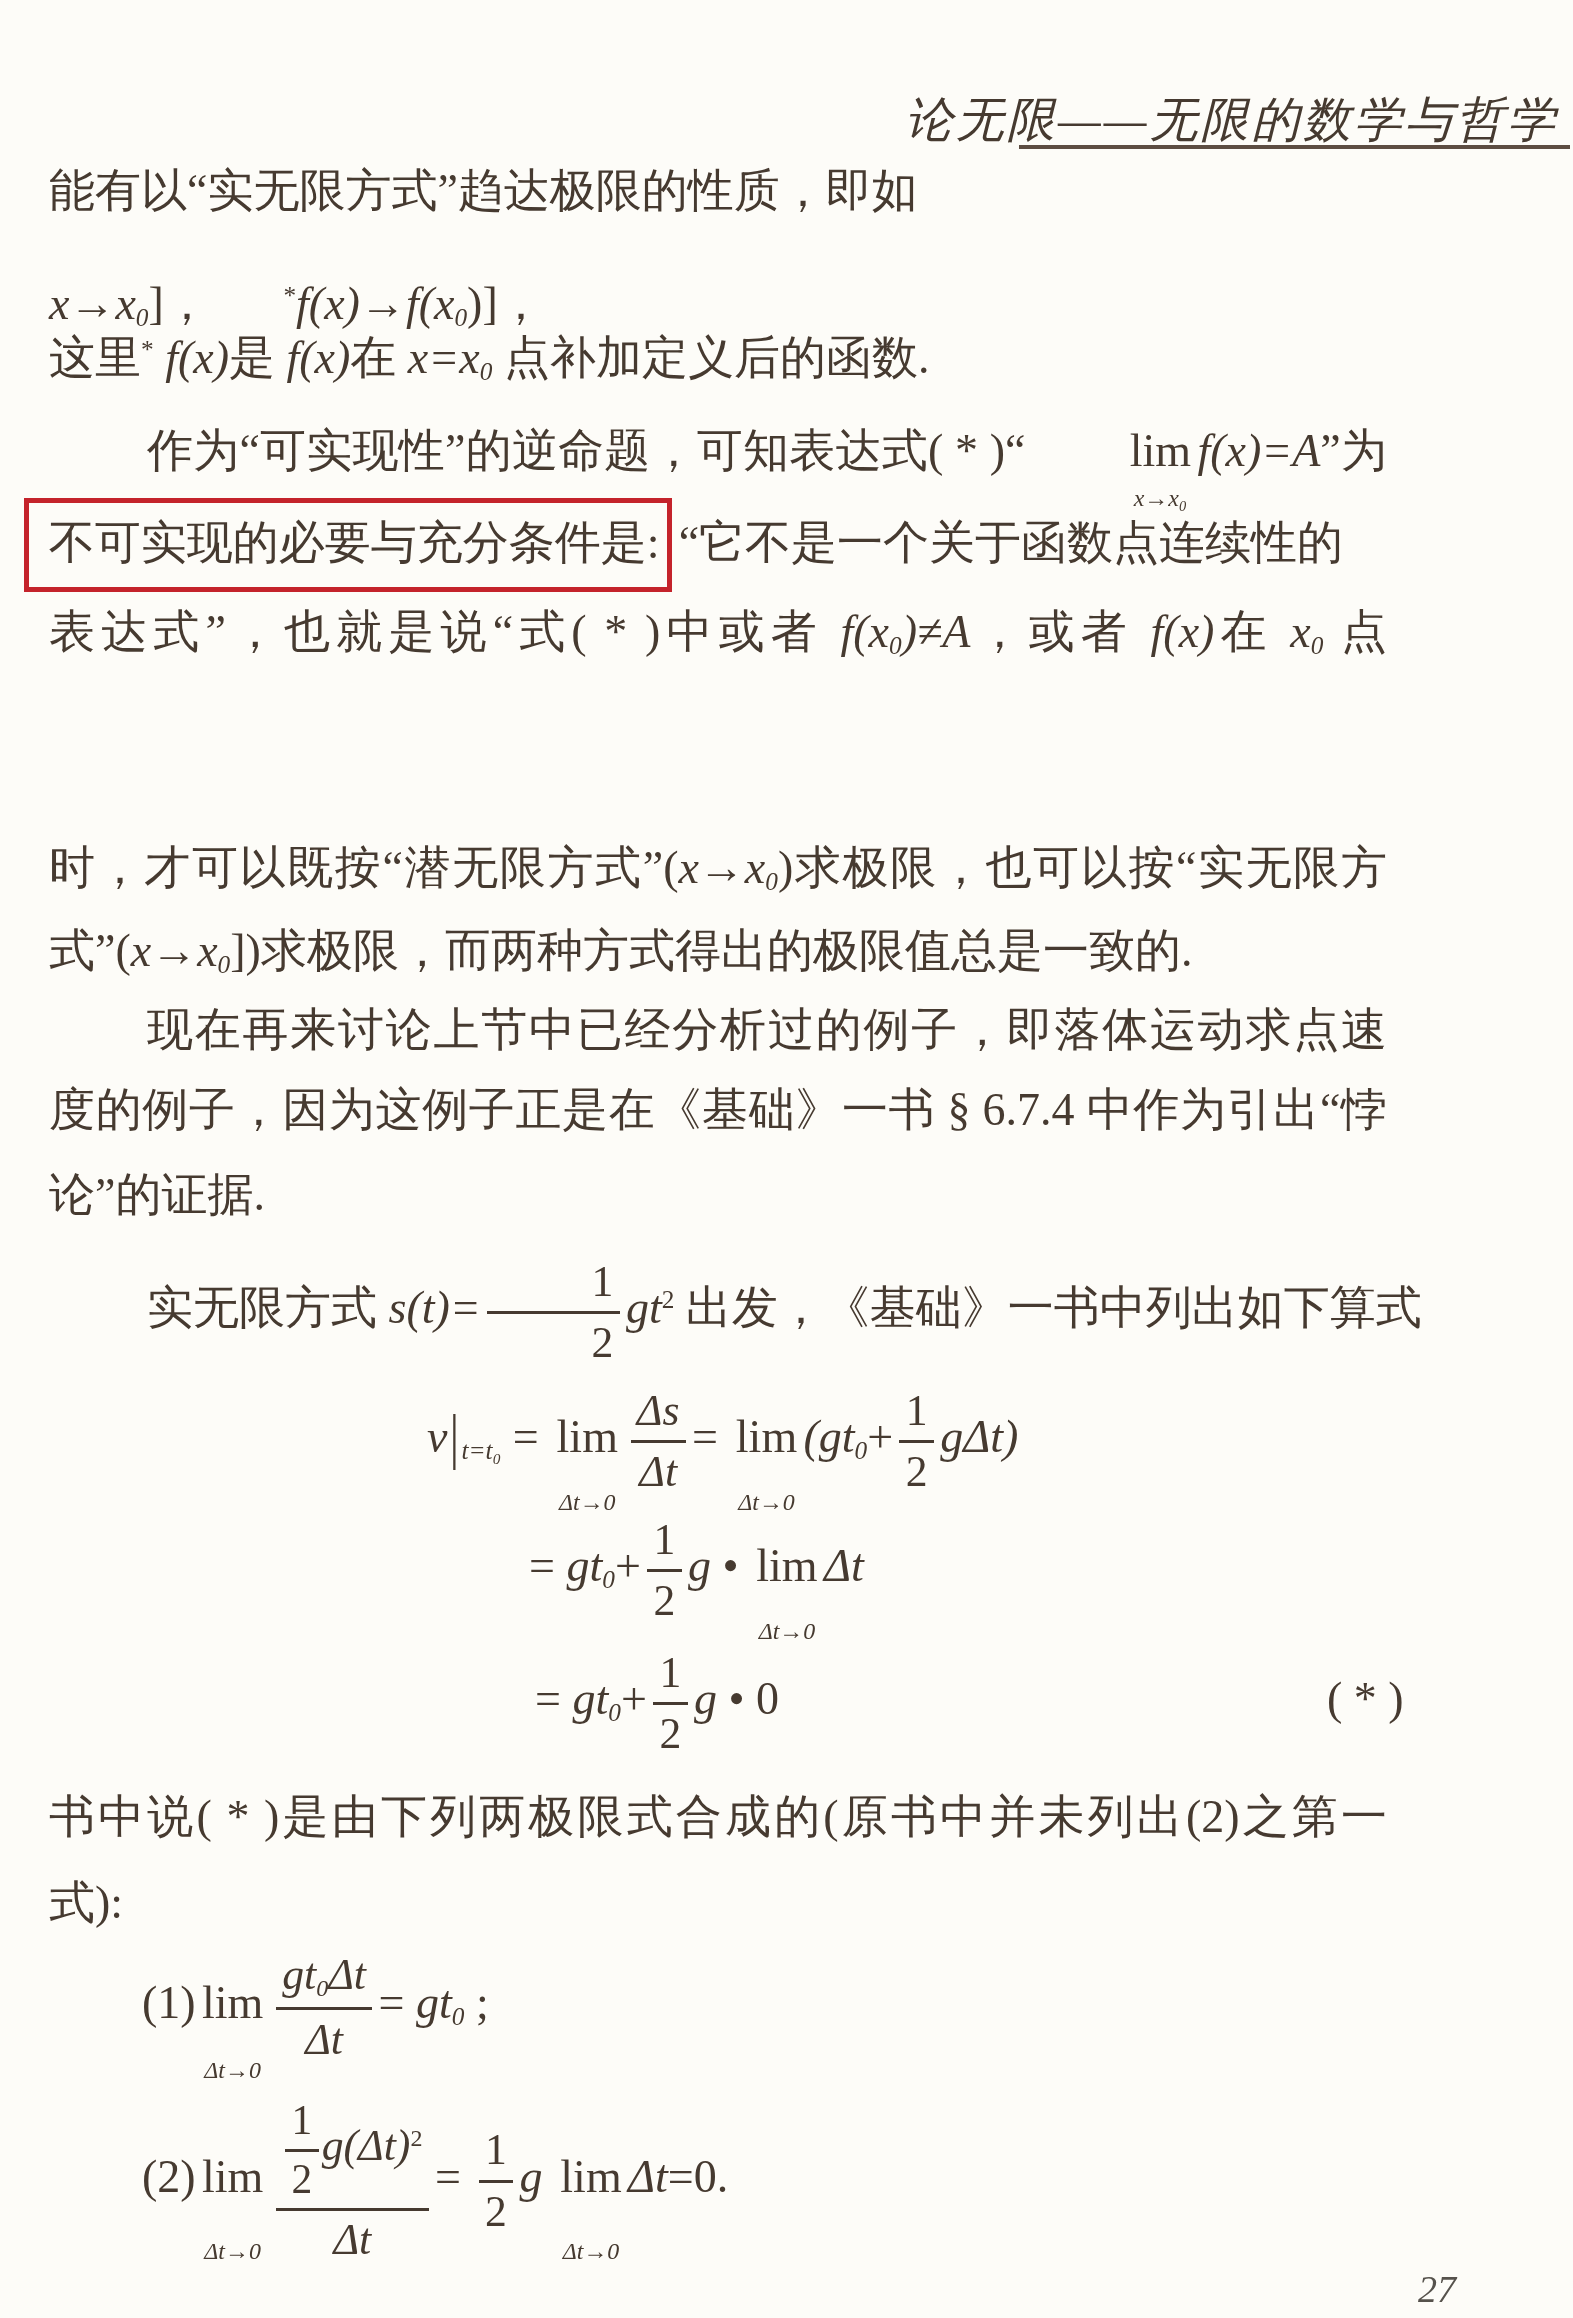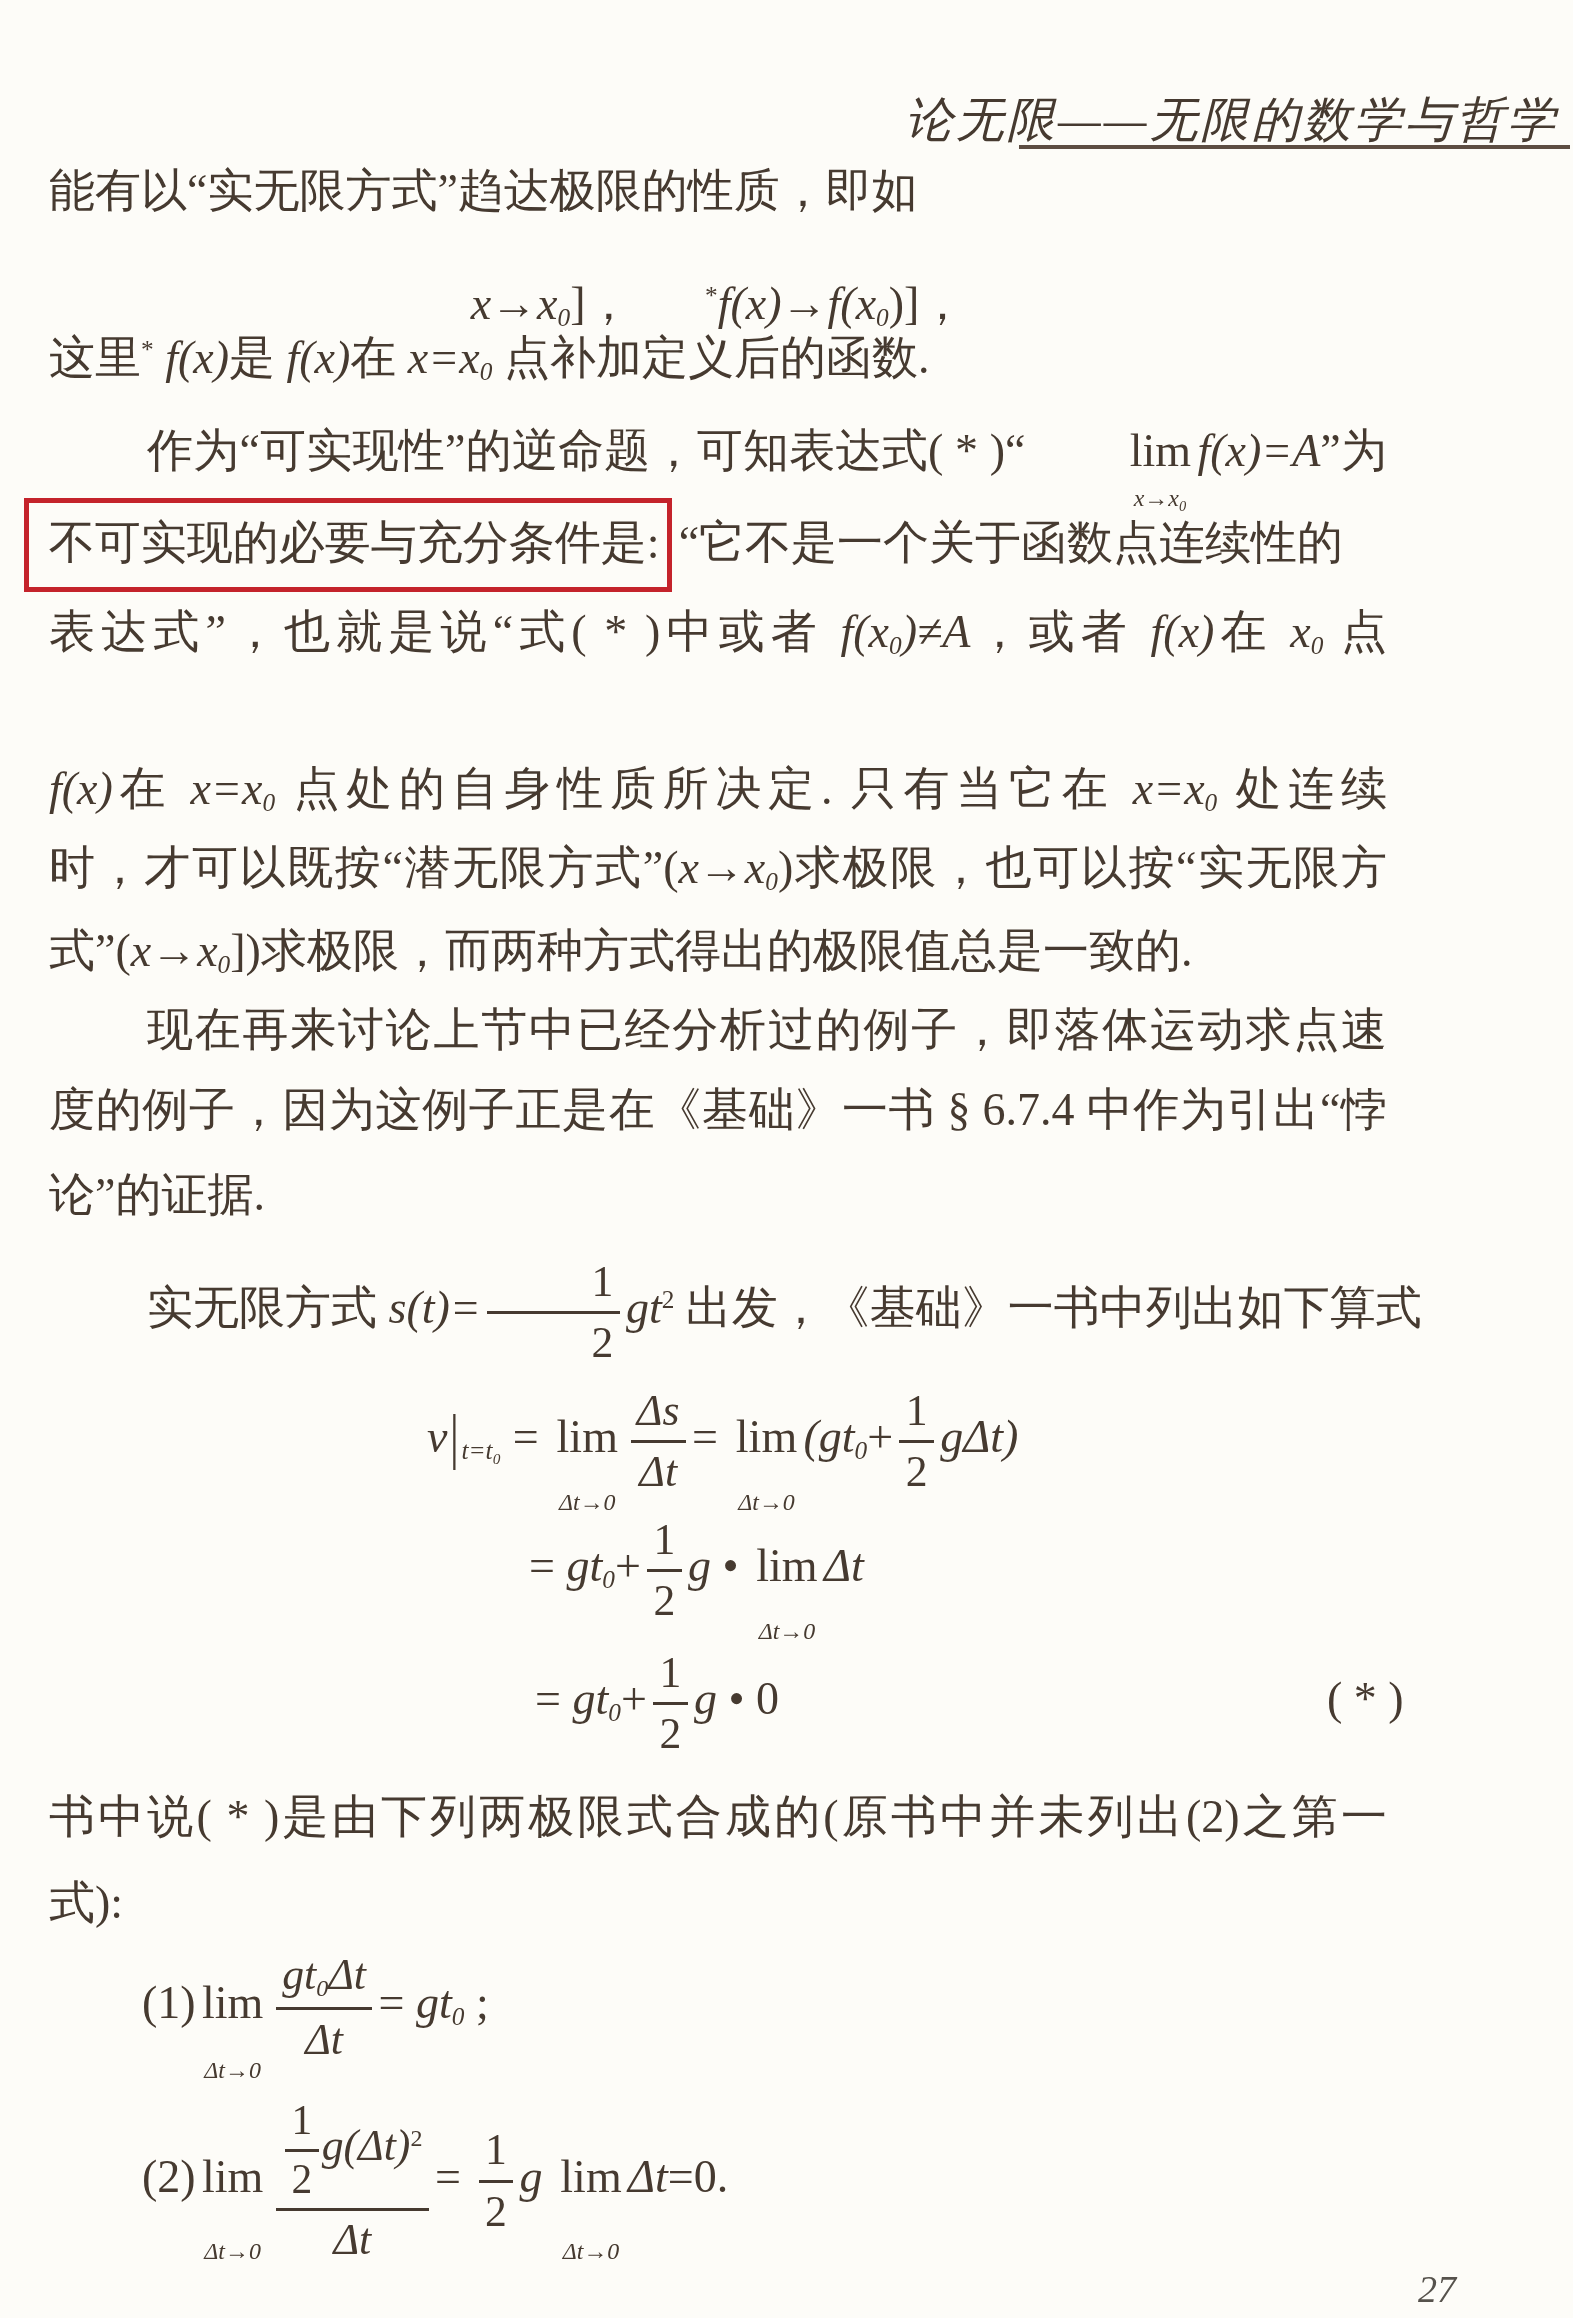--- a/index.html
+++ b/index.html
@@ -29,21 +29,21 @@
     background:var(--rule);
   }
   
   .line{
     position:absolute;left:49px;width:1338px;
     font-size:46px;line-height:79px;
     white-space:nowrap;
   }
   .just{white-space:normal;text-align:justify;text-align-last:justify;}
   .indent{text-indent:98px;}
-  .center{text-align:center;}
+  .center{text-align:left;}
   
   .eq{
     position:absolute;
     font-size:46px;white-space:nowrap;line-height:118px;
   }
   
   .sg-r{font-style:normal;}
   .sg-i{font-style:italic;}
   .sg-sup{font-size:55%;vertical-align:0.6em;font-style:normal;}
   .sg-sub{font-size:55%;vertical-align:-0.28em;font-style:italic;}
@@ -86,21 +86,20 @@
 
   <div class="line" style="top:310px"><span class="sg-r">这里</span><span class="sg-sup">*</span><span class="sg-i"> f(x)</span><span class="sg-r">是 </span><span class="sg-i">f(x)</span><span class="sg-r">在 </span><span class="sg-i">x=x</span><span class="sg-sub">0</span><span class="sg-r"> 点补加定义后的函数.</span></div>
 
   <div class="line just indent" style="top:411px"><span class="sg-r">作为“可实现性”的逆命题，可知表达式( * )“</span><span class="lim"><span class="lim-t">lim</span><span class="lim-u">x→x₀</span></span><span class="sg-i">f(x)=A</span><span class="sg-r">”为</span></div>
 
   <div class="line" style="top:498px;height:94px">
     <span class="redbox"><span><span class="sg-r">不可实现的必要与充分条件是:</span></span></span><span><span class="sg-r">“它不是一个关于函数点连续性的</span></span>
   </div>
 
   <div class="line just" style="top:592px"><span class="sg-r">表达式”，也就是说“式( * )中或者 </span><span class="sg-i">f(x</span><span class="sg-sub">0</span><span class="sg-i">)≠A</span><span class="sg-r">，或者 </span><span class="sg-i">f(x)</span><span class="sg-r">在 </span><span class="sg-i">x</span><span class="sg-sub">0</span><span class="sg-r"> 点</span></div>
-  <div class="line just" style="top:749px"><span class="sg-i">f(x)</span><span class="sg-r">在 </span><span class="sg-i">x=x</span><span class="sg-sub">0</span><span class="sg-r"> 点处的自身性质所决定. 只有当它在 </span><span class="sg-i">x=x</span><span class="sg-sub">0</span><span class="sg-r"> 处连续</span></div>
   <div class="line just" style="top:828px"><span class="sg-r">时，才可以既按“潜无限方式”(</span><span class="sg-i">x→x</span><span class="sg-sub">0</span><span class="sg-r">)求极限，也可以按“实无限方</span></div>
   <div class="line" style="top:911px"><span class="sg-r">式”(</span><span class="sg-i">x→x</span><span class="sg-sub">0</span><span class="sg-r">])求极限，而两种方式得出的极限值总是一致的.</span></div>
   <div class="line just indent" style="top:990px"><span class="sg-r">现在再来讨论上节中已经分析过的例子，即落体运动求点速</span></div>
   <div class="line just" style="top:1070px"><span class="sg-r">度的例子，因为这例子正是在《基础》一书 § 6.7.4 中作为引出“悖</span></div>
   <div class="line" style="top:1155px"><span class="sg-r">论”的证据.</span></div>
 
   <div class="line indent" style="top:1226px;height:146px;line-height:146px"><span class="sg-r">实无限方式 </span><span class="sg-i">s(t)=</span><span class="frac"><span class="num">1</span><span class="den">2</span></span><span class="sg-i">gt</span><span class="sg-sup">2</span><span class="sg-r"> 出发，《基础》一书中列出如下算式</span></div>
 
   <div class="eq" style="left:427px;top:1378px"><span class="sg-i">v</span><span class="sg-bar">|</span><span class="sg-sub">t=t₀</span><span class="sg-r"> = </span><span class="lim"><span class="lim-t">lim</span><span class="lim-u">Δt→0</span></span><span class="frac"><span class="num"><span class="sg-i">Δs</span></span><span class="den"><span class="sg-i">Δt</span></span></span><span class="sg-r">= </span><span class="lim"><span class="lim-t">lim</span><span class="lim-u">Δt→0</span></span><span class="sg-i">(gt</span><span class="sg-sub">0</span><span class="sg-r">+</span><span class="frac"><span class="num">1</span><span class="den">2</span></span><span class="sg-i">gΔt)</span></div>
   <div class="eq" style="left:529px;top:1507px"><span class="sg-r">= </span><span class="sg-i">gt</span><span class="sg-sub">0</span><span class="sg-r">+</span><span class="frac"><span class="num">1</span><span class="den">2</span></span><span class="sg-i">g</span><span class="sg-r"> • </span><span class="lim"><span class="lim-t">lim</span><span class="lim-u">Δt→0</span></span><span class="sg-i">Δt</span></div>

